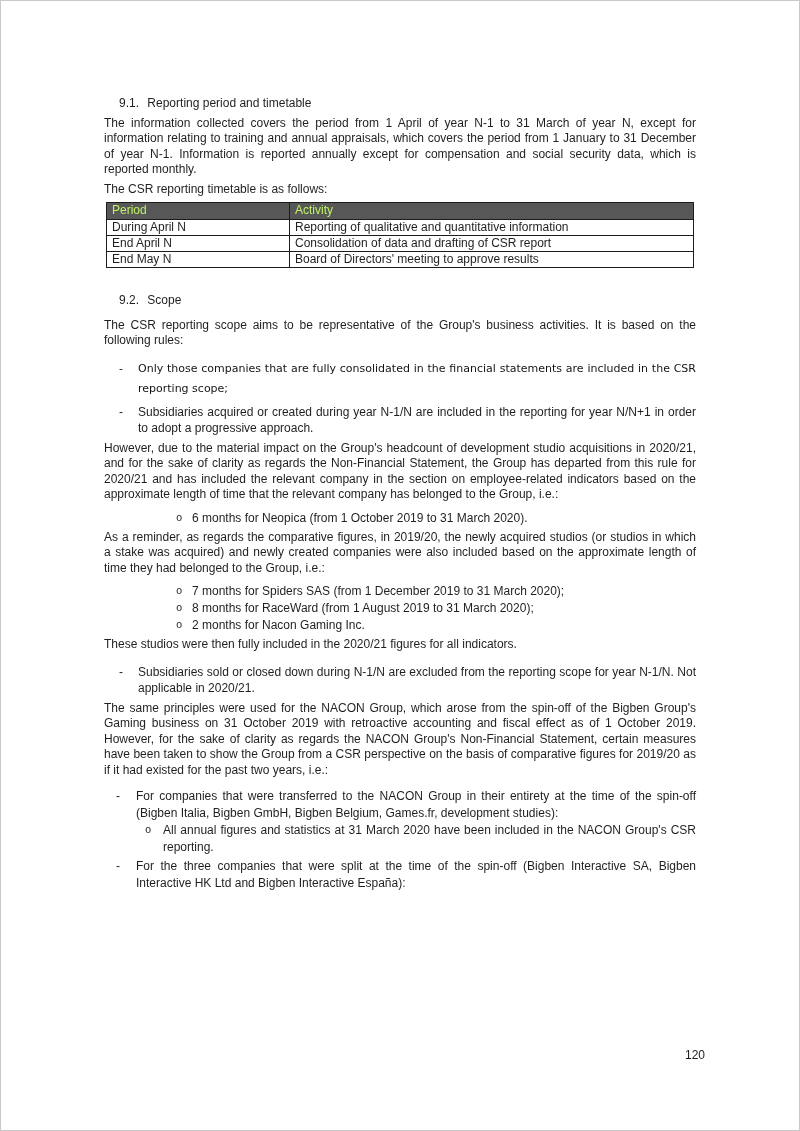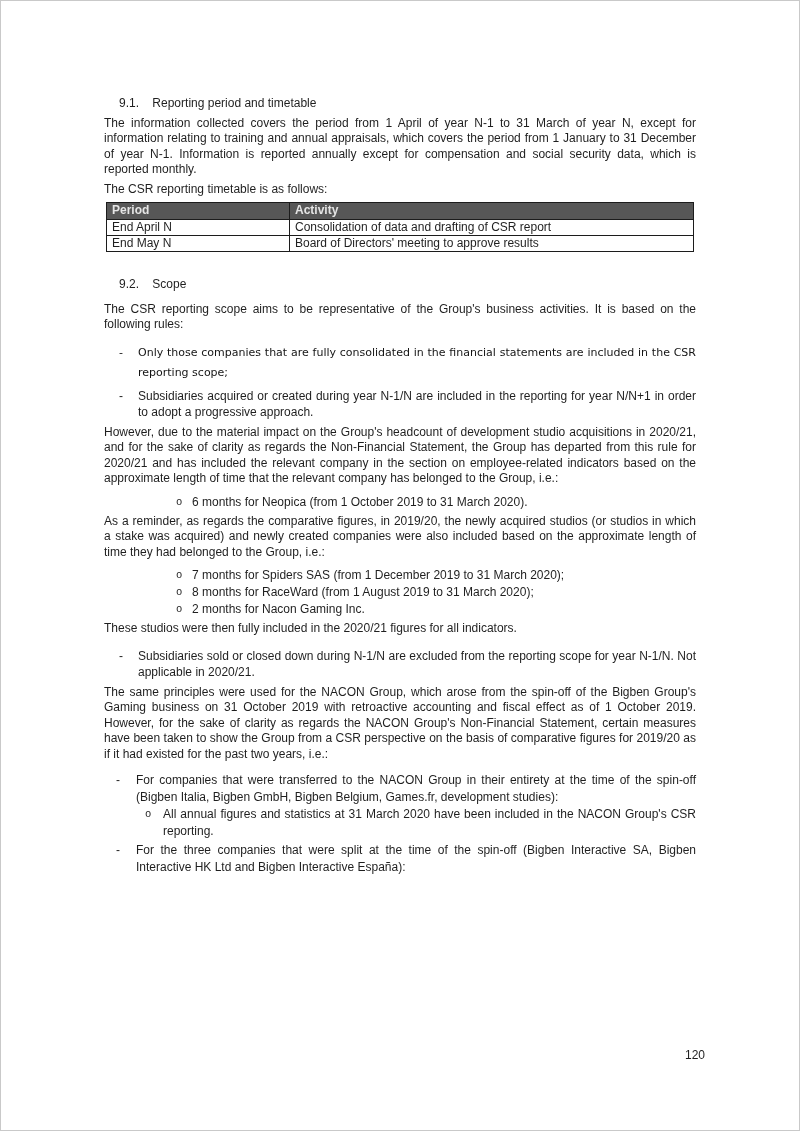--- a/index.html
+++ b/index.html
@@ -16,21 +16,21 @@
     overflow: hidden;
   }
   .content {
     position: absolute;
     left: 103px;
     right: 103px;
     top: 95px;
   }
   .heading { margin-left: 15px; white-space: nowrap; }
   .heading .hnum { display: inline-block; }
-  .heading .htitle { display: inline-block; margin-left: 10px; }
+  .heading .htitle { display: inline-block; margin-left: 5px; }
   .h92 { margin-top: 25px; }
   p.para { margin: 4px 0 0 0; text-align: justify; }
   p.para.tight { margin-top: 9px; }
   p.update { margin-top: 15px; }
 
   
   table.timetable {
     border-collapse: collapse;
     margin: 5px 0 0 2px;
     width: 588px;
@@ -39,22 +39,22 @@
     line-height: 15px;
   }
   table.timetable th, table.timetable td {
     border: 1px solid #1c1c1c;
     padding: 0 5px;
     text-align: left;
     vertical-align: top;
   }
   table.timetable th {
     background: #575757;
-    color: #e5e5e5;
-    font-weight: bold;
+    color: #bef264;
+    font-weight: normal;
     height: 16px;
   }
   table.timetable td { height: 15px; }
   col.c-period { width: 183px; }
 
   
   .li { display: flex; margin-top: 4px; text-align: justify; }
   .li .marker { flex: none; }
   .li .txt { flex: 1; text-align: justify; }
   .dash1 { margin-left: 15px; }
@@ -110,20 +110,24 @@
           <col>
         </colgroup>
       <thead>
         <tr>
           <th>Period</th>
           <th>Activity</th>
         </tr>
       </thead>
       <tbody>
         <tr>
+          <td>During April N</td>
+          <td>Reporting of qualitative and quantitative information</td>
+        </tr>
+        <tr>
           <td>End April N</td>
           <td>Consolidation of data and drafting of CSR report</td>
         </tr>
         <tr>
           <td>End May N</td>
           <td>Board of Directors' meeting to approve results</td>
         </tr>
       </tbody>
     </table>
 

